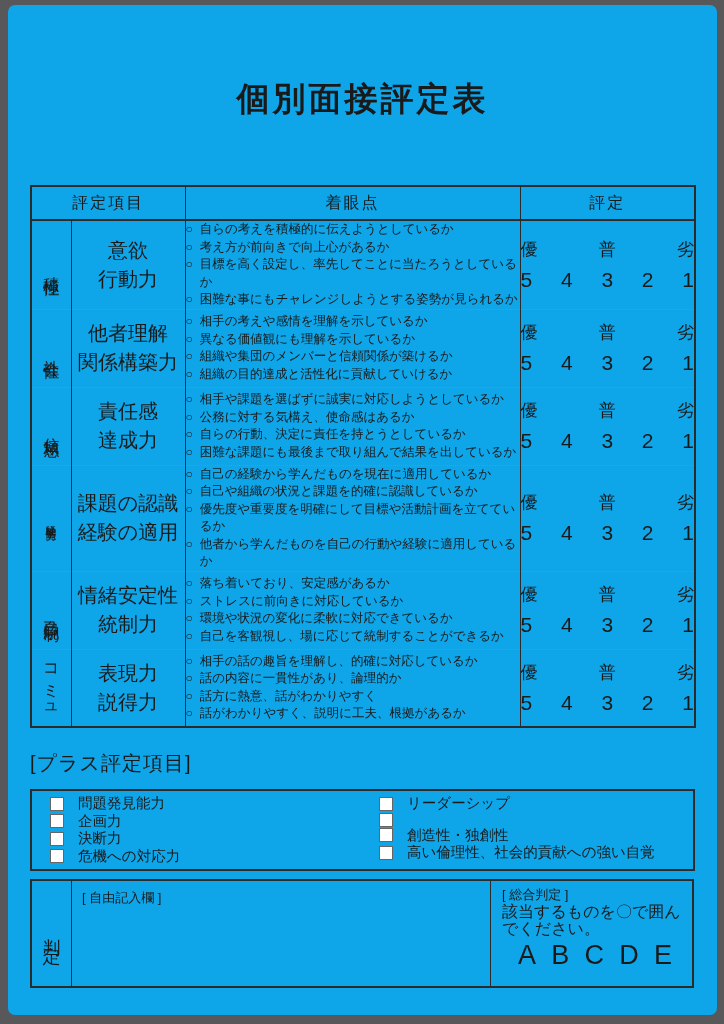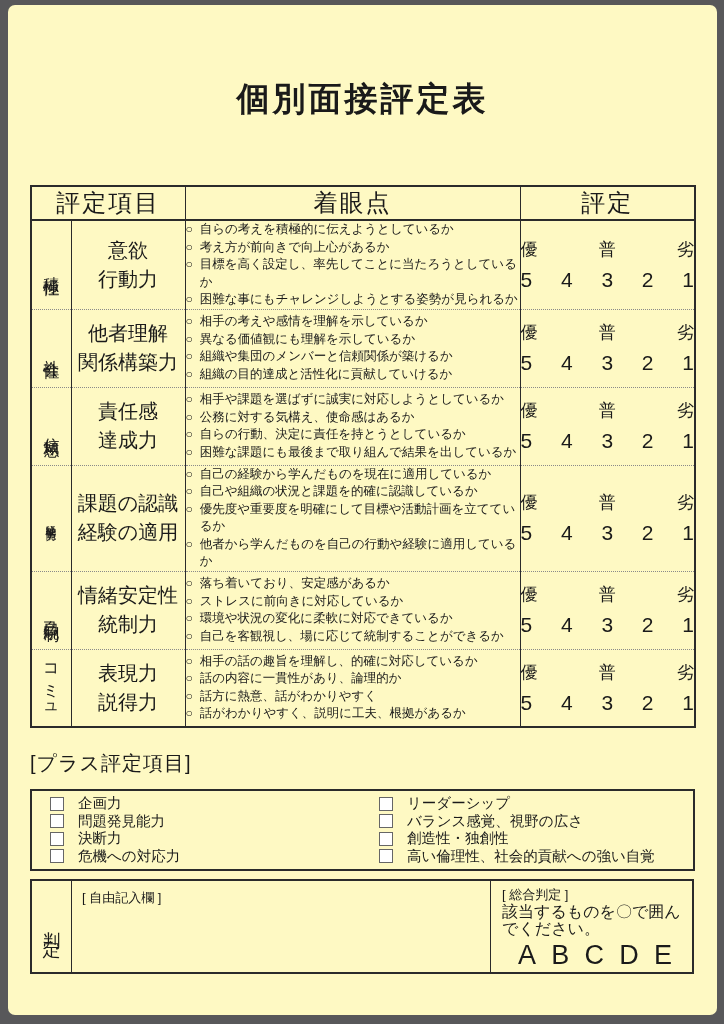--- a/index.html
+++ b/index.html
@@ -1,27 +1,27 @@
 <!DOCTYPE html>
 <html><head>
 <meta charset="utf-8">
 <style>
   html,body{margin:0;padding:0;width:724px;height:1024px;overflow:hidden;
     font-family:"Liberation Sans","DejaVu Sans",sans-serif;color:#1a1a1a;}
   body{background:#58585a;position:relative;}
   .page{position:absolute;top:5px;left:8px;width:709px;height:1010px;
-    background:#fef9c3;border-radius:7px;}
+    background:#0ea5e9;border-radius:7px;}
   .title{margin:0;padding-top:72px;text-align:center;font-size:33px;
     font-weight:700;letter-spacing:3px;line-height:44px;}
   
   table{border-collapse:collapse;table-layout:fixed;}
   .main{margin:64px 0 0 22px;width:664px;border:2.5px solid #2b2b2b;}
   .main th,.main td{border-left:1.5px solid #2b2b2b;border-right:1.5px solid #2b2b2b;
     padding:0;overflow:hidden;}
-  .main thead th{border-bottom:2.5px solid #2b2b2b;font-size:24px;font-weight:500;
+  .main thead th{border-bottom:2.5px solid #2b2b2b;font-size:16px;font-weight:500;
     height:32px;letter-spacing:2px;}
   .main tbody tr{height:78px;}
   .main tbody tr + tr td{border-top:1.5px dotted #8a8a8a;}
   .cat{text-align:center;vertical-align:middle;}
   .vert{writing-mode:vertical-rl;text-orientation:upright;display:inline-block;
     font-size:16px;letter-spacing:2px;line-height:1;}
   .vert.small{font-size:10.5px;letter-spacing:1px;}
   .sub{text-align:center;vertical-align:middle;font-size:20px;line-height:1.45;}
   .pts{vertical-align:middle;padding:2px 4px 2px 7px;}
   .pt{display:flex;align-items:flex-start;gap:7px;font-size:12.5px;line-height:17.5px;}
@@ -40,21 +40,21 @@
   .chk-item{display:flex;align-items:center;gap:14px;line-height:17.5px;font-size:14.5px;}
   .checkbox{width:12px;height:12px;border:1.5px solid #666;flex:0 0 auto;
     background:#fff;display:inline-block;}
   
   .judge{margin:8px 0 0 22px;width:664px;border:2px solid #2b2b2b;}
   .judge td{border:1.5px solid #2b2b2b;}
   .judge tr{height:74px;}
   .jlabel{width:37px;text-align:center;vertical-align:middle;}
   .jlabel .vert{font-size:18px;letter-spacing:8px;}
   .jfree{width:398px;vertical-align:top;padding:8px 10px;font-size:13px;}
-  .joverall{vertical-align:top;padding:5px 8px 0 11px;}
+  .joverall{vertical-align:top;padding:5px 8px 14px 11px;}
   .joverall-label{font-size:13px;line-height:17px;}
   .joverall-instruction{font-size:16px;line-height:17px;letter-spacing:0;}
   .grades{display:flex;justify-content:space-between;padding:1px 12px 0 16px;
     font-size:27px;line-height:34px;}
 </style>
 </head>
 <body>
 
 <div class="page">
 
@@ -318,43 +318,42 @@
 
     </tbody>
   </table>
 
   <div class="plus-heading">[プラス評定項目]</div>
 
   <div class="plus-box">
     <div class="plus-col left">
       <div class="chk-item">
           <span class="checkbox"></span>
+          <span>問題発見能力</span>
+        </div>
+      <div class="chk-item">
+          <span class="checkbox"></span>
           <span>企画力</span>
-        </div>
-      <div class="chk-item">
-          <span class="checkbox"></span>
-          <span>問題発見能力</span>
         </div>
       <div class="chk-item">
           <span class="checkbox"></span>
           <span>決断力</span>
         </div>
       <div class="chk-item">
           <span class="checkbox"></span>
           <span>危機への対応力</span>
         </div>
     </div>
     <div class="plus-col right">
       <div class="chk-item">
           <span class="checkbox"></span>
           <span>リーダーシップ</span>
         </div>
       <div class="chk-item">
           <span class="checkbox"></span>
-          <span>バランス感覚、視野の広さ</span>
         </div>
       <div class="chk-item">
           <span class="checkbox"></span>
           <span>創造性・独創性</span>
         </div>
       <div class="chk-item">
           <span class="checkbox"></span>
           <span>高い倫理性、社会的貢献への強い自覚</span>
         </div>
     </div>

